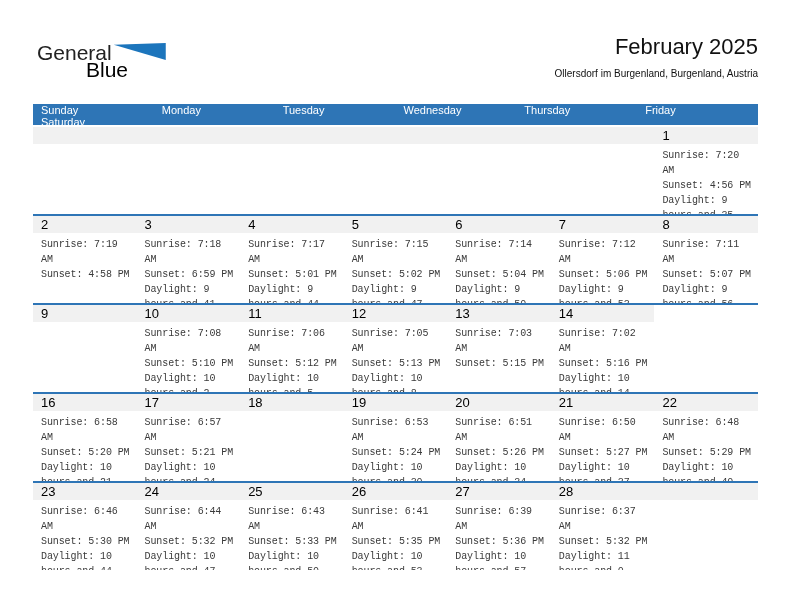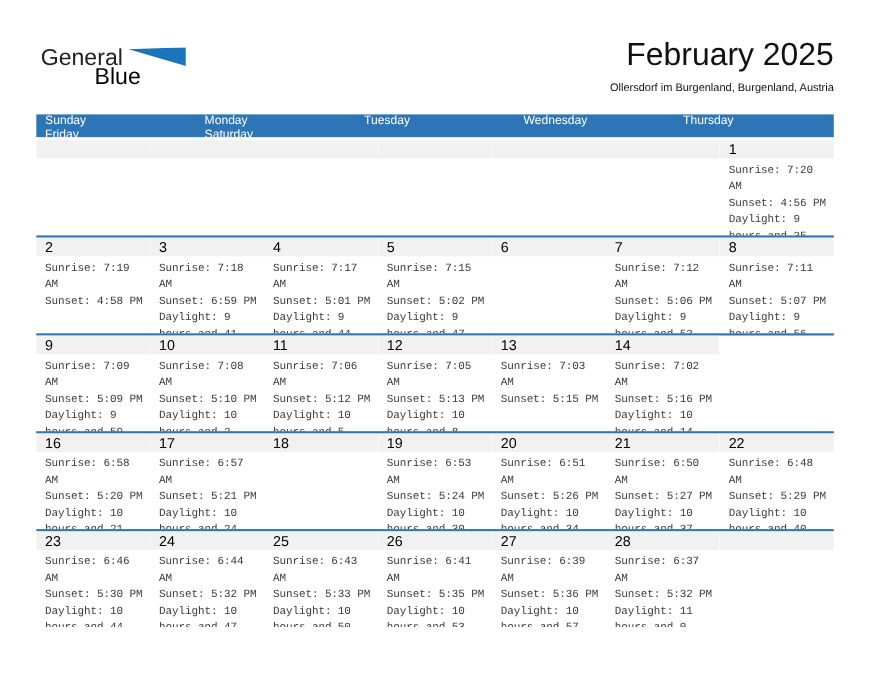--- a/index.html
+++ b/index.html
@@ -2,35 +2,35 @@
 <html><head>
 <meta charset="utf-8">
 <style>
   * { margin:0; padding:0; box-sizing:border-box; }
   html,body { width:792px; height:612px; background:#ffffff;
               font-family:"Liberation Sans", sans-serif; overflow:hidden; }
   .page { position:relative; width:792px; height:612px; }
 
   
   .logo { position:absolute; left:37px; top:42px; width:132px; }
-  .logo-line1 { display:flex; align-items:flex-start;justify-content:space-between; }
+  .logo-line1 { display:flex; align-items:flex-start; }
   .logo-general { font-size:21px; line-height:21px; color:#222222; }
   .logo-flag { width:52px; height:17px; margin-top:1px; margin-left:2px;
                background:#1C75BC; clip-path:polygon(0 10%, 100% 0, 100% 100%); }
   .logo-blue { width:129px; text-align:right; font-size:21px; line-height:19px;
                color:#000000; margin-top:-3px; padding-right:38px; }
 
   
   .titles { position:absolute; right:34px; top:34px; text-align:right; }
-  .title { font-size:29px; color:#111111; }
+  .title { font-size:22px; color:#111111; }
   .subtitle { font-size:10px; color:#111111; margin-top:8px; }
 
   
   .calendar { position:absolute; left:33px; top:104px; width:725px; }
-  .dow-row { display:grid; grid-template-columns:repeat(5,1fr);
+  .dow-row { display:grid; grid-template-columns:repeat(6,1fr);
              background:#2E75B6; height:21px; align-items:center; }
   .dow { color:#ffffff; font-size:11px; padding-left:8px; white-space:nowrap; }
 
   .week { display:grid; grid-template-columns:repeat(7,1fr);
           height:89px; border-top:2px solid #2E75B6; background:#ffffff; }
   .week.first { border-top:2px solid #ffffff; }
 
   .cell { overflow:hidden; }
   .num { height:17px; line-height:17px; background:#F1F1F1;
          font-size:13px; color:#000000; padding-left:8px; }
@@ -123,20 +123,25 @@
       <div class="cell">
         <div class="num">5</div>
         <div class="info">
           <div>Sunrise: 7:15 AM</div>
           <div>Sunset: 5:02 PM</div>
           <div>Daylight: 9 hours and 47 minutes.</div>
         </div>
       </div>
       <div class="cell">
         <div class="num">6</div>
+        <div class="info">
+          <div>Sunrise: 7:14 AM</div>
+          <div>Sunset: 5:04 PM</div>
+          <div>Daylight: 9 hours and 50 minutes.</div>
+        </div>
       </div>
       <div class="cell">
         <div class="num">7</div>
         <div class="info">
           <div>Sunrise: 7:12 AM</div>
           <div>Sunset: 5:06 PM</div>
           <div>Daylight: 9 hours and 53 minutes.</div>
         </div>
       </div>
       <div class="cell">
@@ -145,25 +150,20 @@
           <div>Sunrise: 7:11 AM</div>
           <div>Sunset: 5:07 PM</div>
           <div>Daylight: 9 hours and 56 minutes.</div>
         </div>
       </div>
     </div>
 
     <div class="week">
       <div class="cell">
         <div class="num">9</div>
-        <div class="info">
-          <div>Sunrise: 7:09 AM</div>
-          <div>Sunset: 5:09 PM</div>
-          <div>Daylight: 9 hours and 59 minutes.</div>
-        </div>
       </div>
       <div class="cell">
         <div class="num">10</div>
         <div class="info">
           <div>Sunrise: 7:08 AM</div>
           <div>Sunset: 5:10 PM</div>
           <div>Daylight: 10 hours and 2 minutes.</div>
         </div>
       </div>
       <div class="cell">

